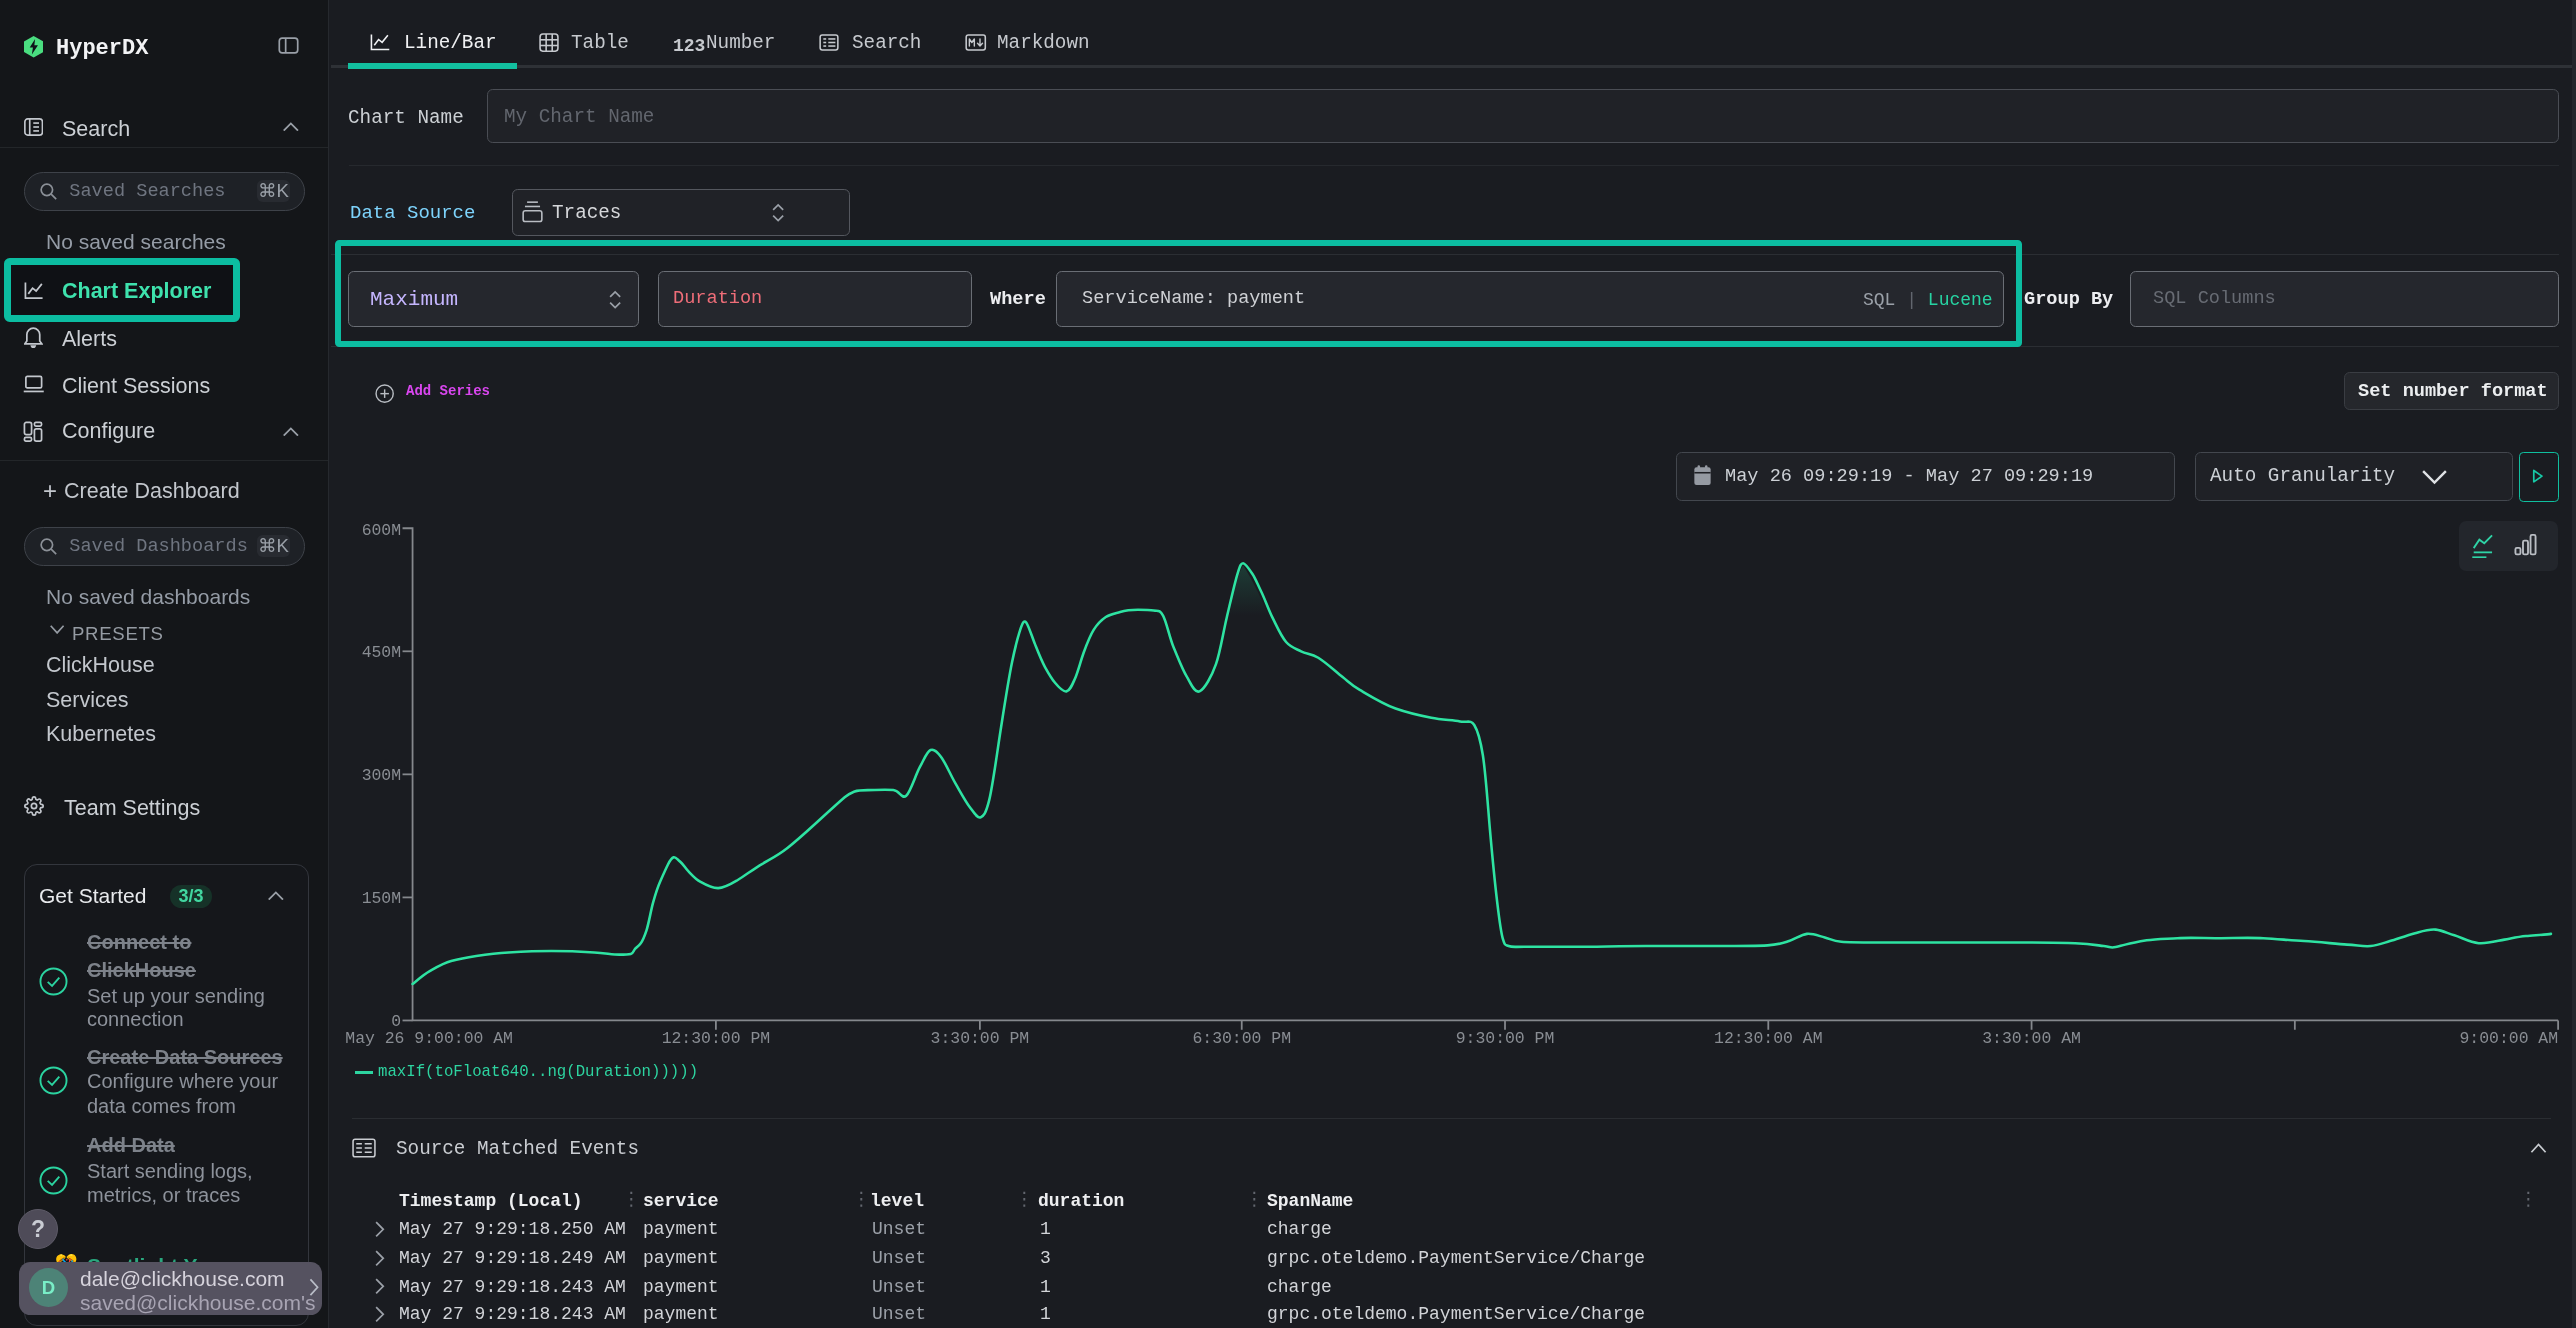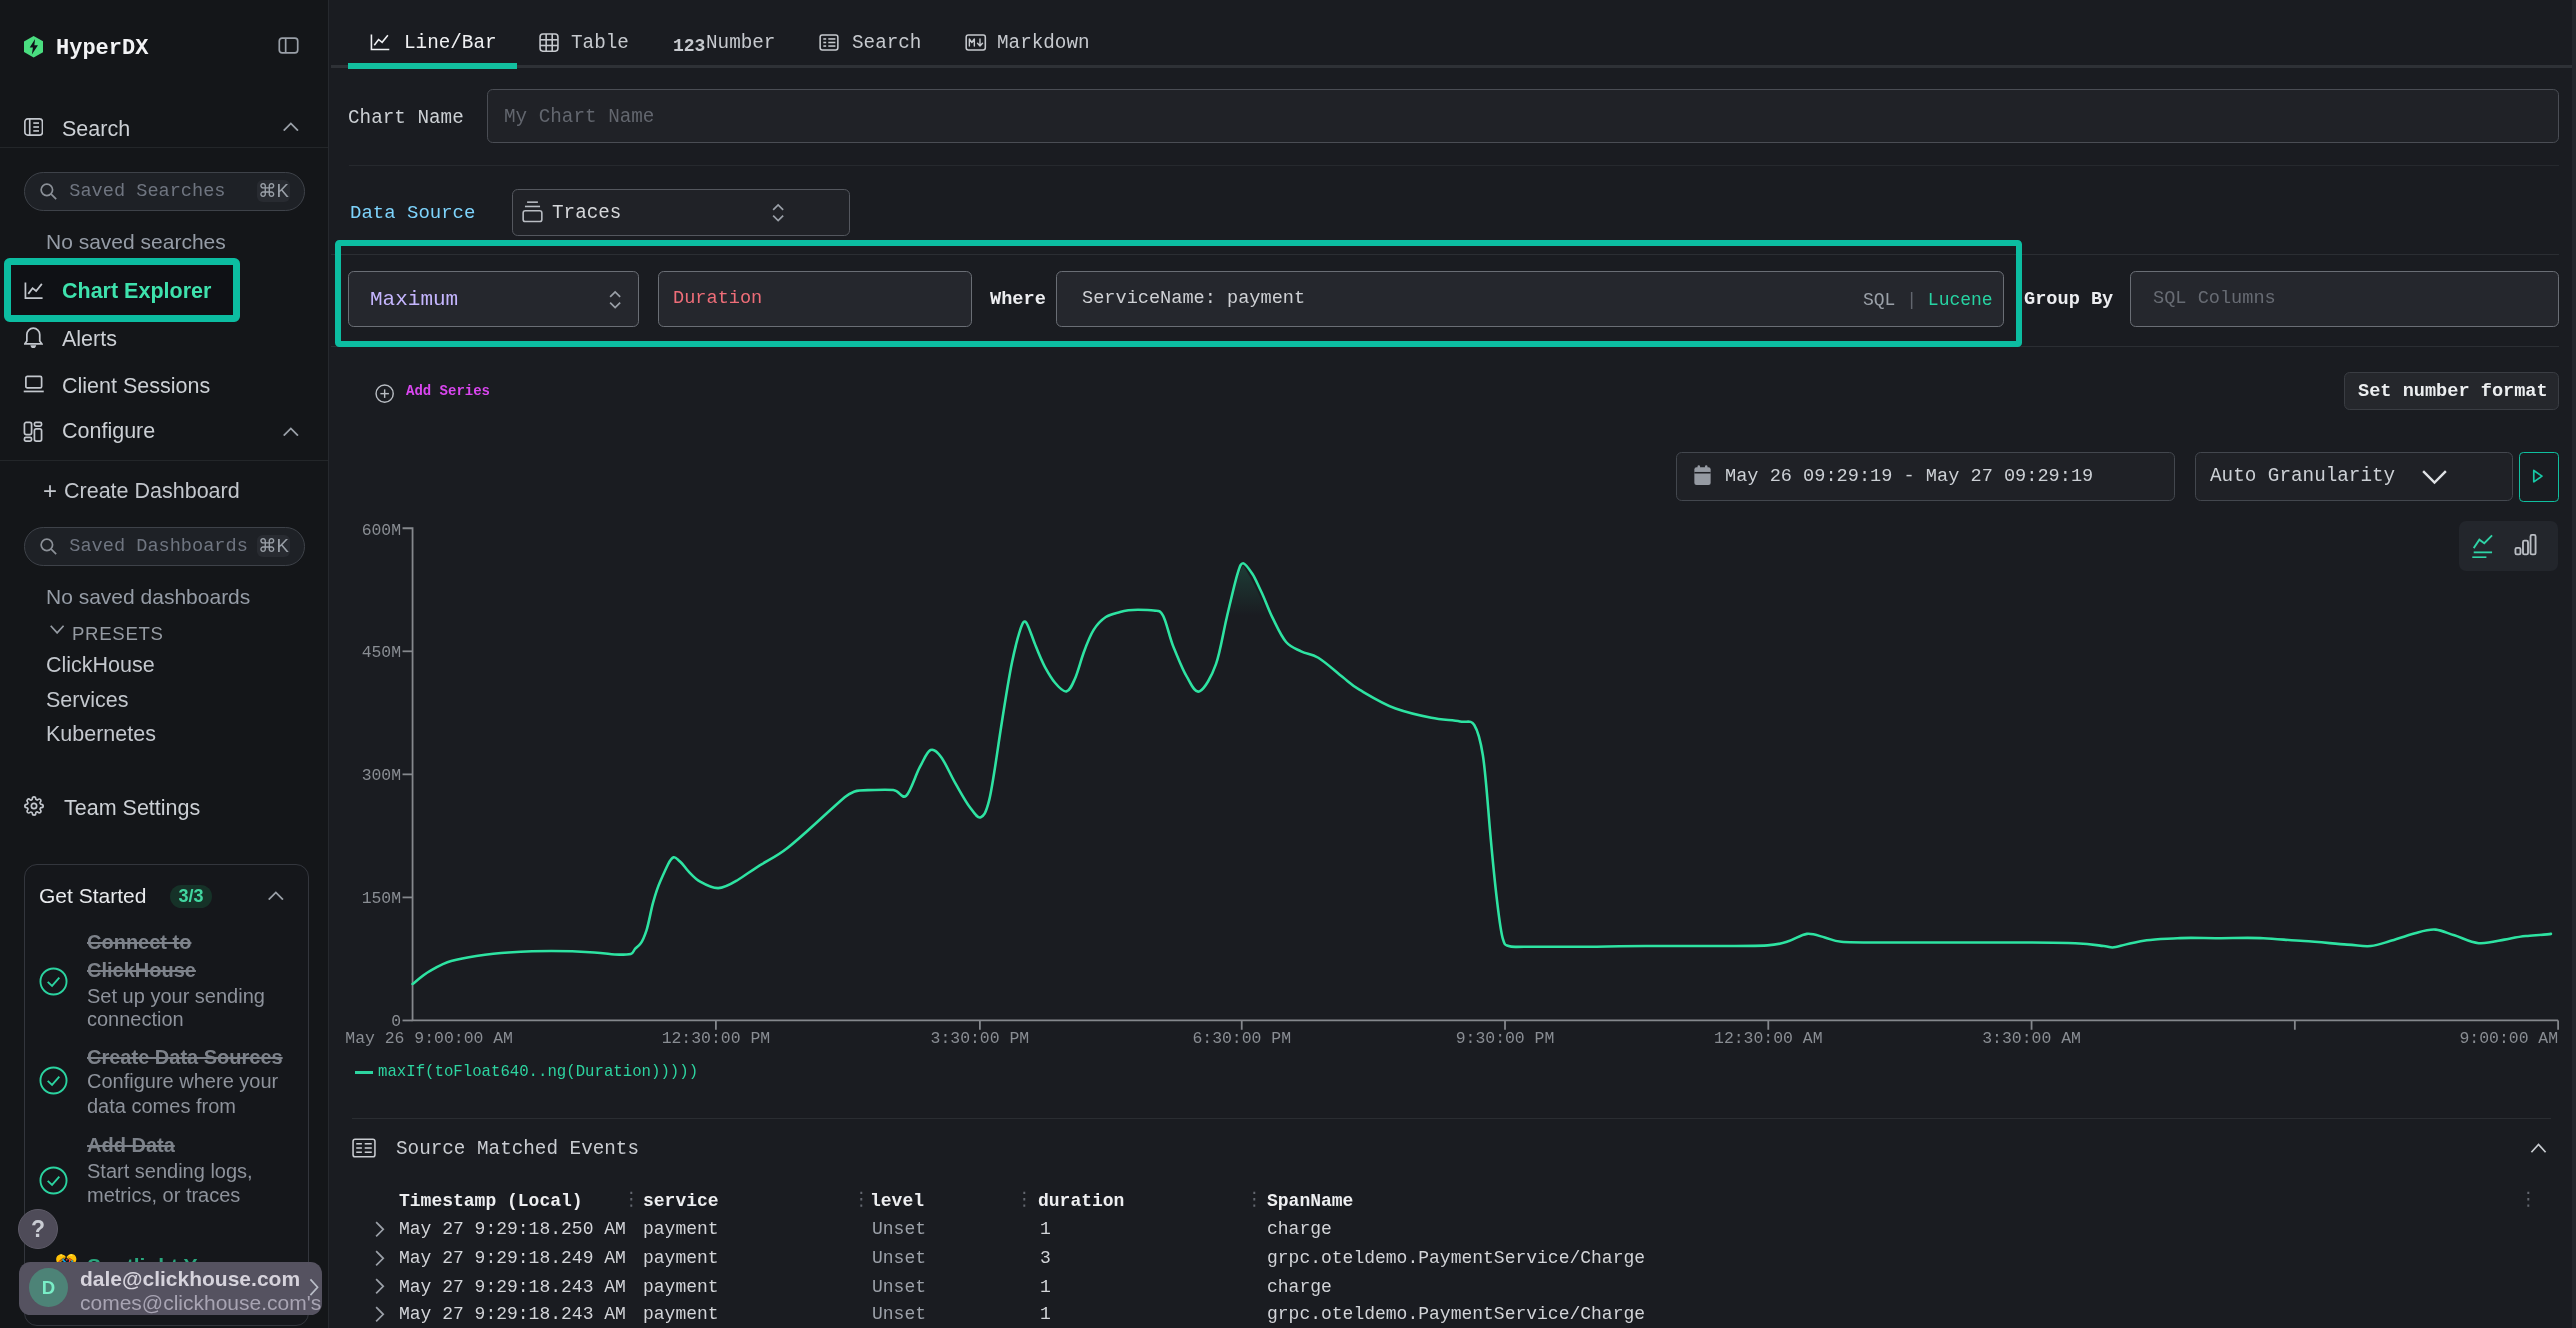--- a/index.html
+++ b/index.html
@@ -140,22 +140,22 @@
   <div class="a" style="left:87px;top:1160px;font-size:20px;color:#8d929b">Start sending logs,</div>
   <div class="a" style="left:87px;top:1184px;font-size:20px;color:#8d929b">metrics, or traces</div>
 
   <div class="a" style="left:53px;top:1254px;font-size:21px">🎊</div>
   <div class="a" style="left:87px;top:1254px;font-size:21px;font-weight:bold;color:#2aa77e">Spotlight Yo</div>
 
   <div class="a" style="left:18px;top:1209px;width:40px;height:40px;border-radius:50%;background:#4e4b58;border:1.4px solid #5e5b68;color:#c9ccd3;font-size:23px;font-weight:bold;text-align:center;line-height:39px;font-family:'Liberation Sans',sans-serif">?</div>
 
   <div class="a" style="left:18.6px;top:1262px;width:303px;height:53px;border-radius:11.4px;background:#555260"></div>
   <div class="a" style="left:29px;top:1268px;width:39px;height:39px;border-radius:50%;background:#4d8377;color:#79eec7;font-size:18.6px;font-weight:bold;text-align:center;line-height:39px;font-family:'Liberation Sans',sans-serif">D</div>
-  <div class="a sans" style="left:80px;top:1267px;font-size:21px;font-weight:bold;color:#d6d3dc">dale@clickhouse.com</div>
-  <div class="a sans" style="left:80px;top:1291px;font-size:21px;color:#a8a4b3">comes@clickhouse.com's</div>
+  <div class="a sans" style="left:80px;top:1267px;font-size:21px;font-weight:normal;color:#d6d3dc">dale@clickhouse.com</div>
+  <div class="a sans" style="left:80px;top:1291px;font-size:21px;color:#a8a4b3">saved@clickhouse.com's</div>
   <svg class="a" style="left:309px;top:1278px" width="10" height="18.6" viewBox="0 0 14 26" fill="none" stroke="#b9bdc7" stroke-width="2.4">
       <polyline points="2,2 12,13 2,24"></polyline>
     </svg>
 </div>
 <div id="main"></div>
 
 <div class="a" style="left:331px;top:65px;width:2245px;height:2.9px;background:#2e3136"></div>
 <div class="a" style="left:348px;top:63px;width:169px;height:5.7px;background:#12bf9f"></div>
 <svg class="a" style="left:370px;top:33px" width="20" height="18" viewBox="0 0 28 25" fill="none" stroke="#f0f1f3" stroke-width="2.2">
   <polyline points="2,2 2,23 27,23"></polyline>

